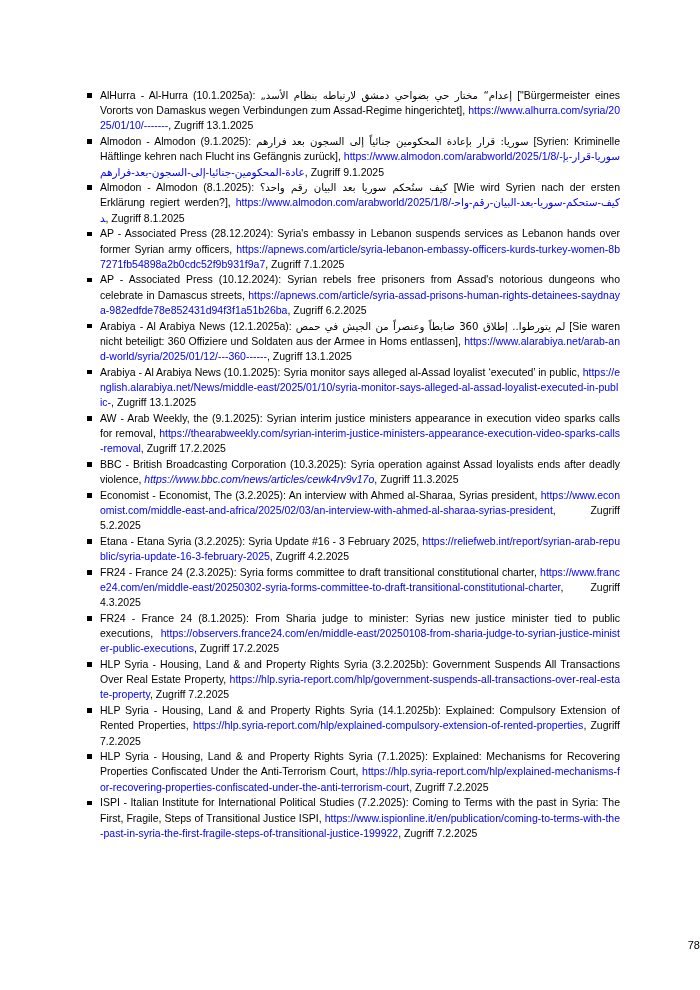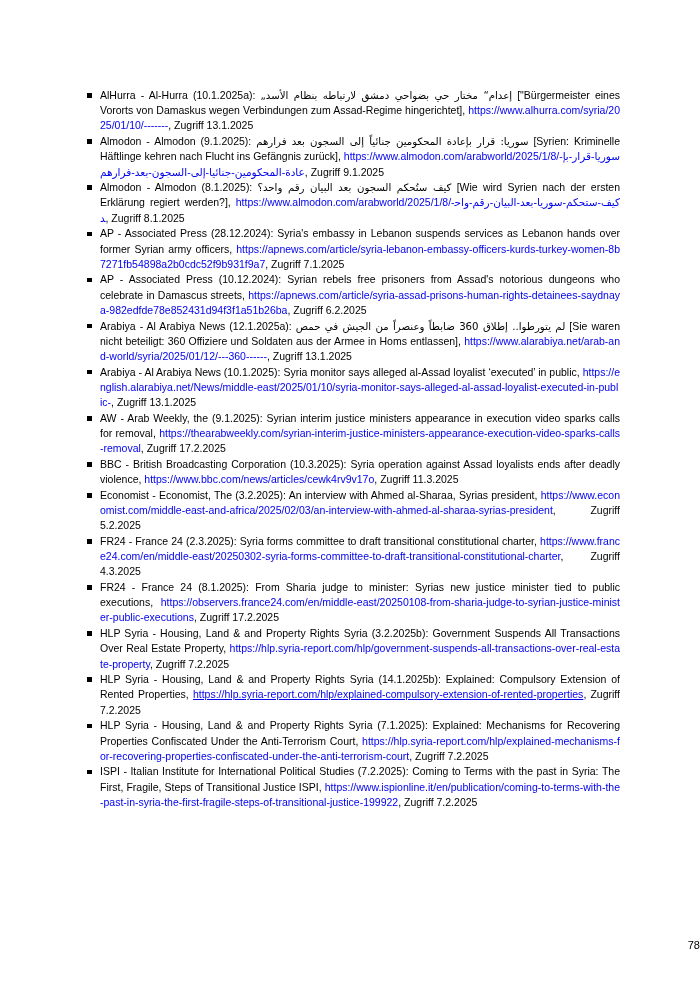--- a/index.html
+++ b/index.html
@@ -65,30 +65,31 @@
     line-height: 14px;
   }
 </style>
 </head>
 <body>
 
 <div class="page">
   <div class="reference-list">
       <div class="entry"><span class="bullet"></span><span class="entry-text">AlHurra - Al-Hurra (10.1.2025a): <span class="ar">„إعدام“ مختار حي بضواحي دمشق لارتباطه بنظام الأسد</span> ["Bürgermeister eines Vororts von Damaskus wegen Verbindungen zum Assad-Regime hingerichtet], <a class="url" href="#" style="color: rgb(0, 0, 238);">https://www.alhurra.com/syria/2025/01/10/-------</a>, Zugriff 13.1.2025</span></div>
       <div class="entry"><span class="bullet"></span><span class="entry-text">Almodon - Almodon (9.1.2025): <span class="ar">سوريا: قرار بإعادة المحكومين جنائياً إلى السجون بعد فرارهم</span> [Syrien: Kriminelle Häftlinge kehren nach Flucht ins Gefängnis zurück], <a class="url" href="#" style="color: rgb(0, 0, 238);">https://www.almodon.com/arabworld/2025/1/8/-سوريا-قرار-بإعادة-المحكومين-جنائيا-إلى-السجون-بعد-فرارهم</a>, Zugriff 9.1.2025</span></div>
-      <div class="entry"><span class="bullet"></span><span class="entry-text">Almodon - Almodon (8.1.2025): <span class="ar">كيف ستُحكم السجون بعد البيان رقم واحد؟</span> [Wie wird Syrien nach der ersten Erklärung regiert werden?], <a class="url" href="#" style="color: rgb(0, 0, 238);">https://www.almodon.com/arabworld/2025/1/8/-كيف-ستحكم-سوريا-بعد-البيان-رقم-واحد</a>, Zugriff 8.1.2025</span></div>
+      <div class="entry"><span class="bullet"></span><span class="entry-text">Almodon - Almodon (8.1.2025): <span class="ar">كيف ستُحكم سوريا بعد البيان رقم واحد؟</span> [Wie wird Syrien nach der ersten Erklärung regiert werden?], <a class="url" href="#" style="color: rgb(0, 0, 238);">https://www.almodon.com/arabworld/2025/1/8/-كيف-ستحكم-سوريا-بعد-البيان-رقم-واحد</a>, Zugriff 8.1.2025</span></div>
       <div class="entry"><span class="bullet"></span><span class="entry-text">AP - Associated Press (28.12.2024): Syria's embassy in Lebanon suspends services as Lebanon hands over former Syrian army officers, <a class="url" href="#" style="color: rgb(0, 0, 238);">https://apnews.com/article/syria-lebanon-embassy-officers-kurds-turkey-women-8b7271fb54898a2b0cdc52f9b931f9a7</a>, Zugriff 7.1.2025</span></div>
       <div class="entry"><span class="bullet"></span><span class="entry-text">AP - Associated Press (10.12.2024): Syrian rebels free prisoners from Assad's notorious dungeons who celebrate in Damascus streets, <a class="url" href="#" style="color: rgb(0, 0, 238);">https://apnews.com/article/syria-assad-prisons-human-rights-detainees-saydnaya-982edfde78e852431d94f3f1a51b26ba</a>, Zugriff 6.2.2025</span></div>
       <div class="entry"><span class="bullet"></span><span class="entry-text">Arabiya - Al Arabiya News (12.1.2025a): <span class="ar">لم يتورطوا.. إطلاق 360 ضابطاً وعنصراً من الجيش في حمص</span> [Sie waren nicht beteiligt: 360 Offiziere und Soldaten aus der Armee in Homs entlassen], <a class="url" href="#" style="color: rgb(0, 0, 238);">https://www.alarabiya.net/arab-and-world/syria/2025/01/12/---360------</a>, Zugriff 13.1.2025</span></div>
       <div class="entry"><span class="bullet"></span><span class="entry-text">Arabiya - Al Arabiya News (10.1.2025): Syria monitor says alleged al-Assad loyalist ‘executed’ in public, <a class="url" href="#" style="color: rgb(0, 0, 238);">https://english.alarabiya.net/News/middle-east/2025/01/10/syria-monitor-says-alleged-al-assad-loyalist-executed-in-public-</a>, Zugriff 13.1.2025</span></div>
       <div class="entry"><span class="bullet"></span><span class="entry-text">AW - Arab Weekly, the (9.1.2025): Syrian interim justice ministers appearance in execution video sparks calls for removal, <a class="url" href="#" style="color: rgb(0, 0, 238);">https://thearabweekly.com/syrian-interim-justice-ministers-appearance-execution-video-sparks-calls-removal</a>, Zugriff 17.2.2025</span></div>
-      <div class="entry"><span class="bullet"></span><span class="entry-text">BBC - British Broadcasting Corporation (10.3.2025): Syria operation against Assad loyalists ends after deadly violence, <a class="url" href="#" style="color: rgb(0, 0, 238);">https://www.bbc.com/news/articles/cewk4rv9v17o</a>, Zugriff 11.3.2025</span></div>
+      <div class="entry"><span class="bullet"></span><span class="entry-text">BBC - British Broadcasting Corporation (10.3.2025): Syria operation against Assad loyalists ends after deadly violence, <a class="url" href="#" style="color: rgb(0, 0, 238); font-style: italic;">https://www.bbc.com/news/articles/cewk4rv9v17o</a>, Zugriff 11.3.2025</span></div>
       <div class="entry"><span class="bullet"></span></div>
       <div class="entry"><span class="bullet"></span><span class="entry-text">Economist - Economist, The (3.2.2025): An interview with Ahmed al-Sharaa, Syrias president, <a class="url" href="#" style="color: rgb(0, 0, 238);">https://www.economist.com/middle-east-and-africa/2025/02/03/an-interview-with-ahmed-al-sharaa-syrias-president</a>, Zugriff 5.2.2025</span></div>
+      <div class="entry"><span class="bullet"></span><span class="entry-text">Etana - Etana Syria (3.2.2025): Syria Update #16 - 3 February 2025, <a class="url" href="#" style="color: rgb(0, 0, 238);">https://reliefweb.int/report/syrian-arab-republic/syria-update-16-3-february-2025</a>, Zugriff 4.2.2025</span></div>
       <div class="entry"><span class="bullet"></span><span class="entry-text">FR24 - France 24 (2.3.2025): Syria forms committee to draft transitional constitutional charter, <a class="url" href="#" style="color: rgb(0, 0, 238);">https://www.france24.com/en/middle-east/20250302-syria-forms-committee-to-draft-transitional-constitutional-charter</a>, Zugriff 4.3.2025</span></div>
       <div class="entry"><span class="bullet"></span><span class="entry-text">FR24 - France 24 (8.1.2025): From Sharia judge to minister: Syrias new justice minister tied to public executions, <a class="url" href="#" style="color: rgb(0, 0, 238);">https://observers.france24.com/en/middle-east/20250108-from-sharia-judge-to-syrian-justice-minister-public-executions</a>, Zugriff 17.2.2025</span></div>
       <div class="entry"><span class="bullet"></span><span class="entry-text">HLP Syria - Housing, Land &amp; and Property Rights Syria (3.2.2025b): Government Suspends All Transactions Over Real Estate Property, <a class="url" href="#" style="color: rgb(0, 0, 238);">https://hlp.syria-report.com/hlp/government-suspends-all-transactions-over-real-estate-property</a>, Zugriff 7.2.2025</span></div>
-      <div class="entry"><span class="bullet"></span><span class="entry-text">HLP Syria - Housing, Land &amp; and Property Rights Syria (14.1.2025b): Explained: Compulsory Extension of Rented Properties, <a class="url" href="#" style="color: rgb(0, 0, 238); text-decoration: underline;">https://hlp.syria-report.com/hlp/explained-compulsory-extension-of-rented-properties</a>, Zugriff 7.2.2025</span></div>
+      <div class="entry"><span class="bullet"></span><span class="entry-text">HLP Syria - Housing, Land &amp; and Property Rights Syria (14.1.2025b): Explained: Compulsory Extension of Rented Properties, <a class="url" href="#" style="color: rgb(0, 0, 238);">https://hlp.syria-report.com/hlp/explained-compulsory-extension-of-rented-properties</a>, Zugriff 7.2.2025</span></div>
       <div class="entry"><span class="bullet"></span><span class="entry-text">HLP Syria - Housing, Land &amp; and Property Rights Syria (7.1.2025): Explained: Mechanisms for Recovering Properties Confiscated Under the Anti-Terrorism Court, <a class="url" href="#" style="color: rgb(0, 0, 238);">https://hlp.syria-report.com/hlp/explained-mechanisms-for-recovering-properties-confiscated-under-the-anti-terrorism-court</a>, Zugriff 7.2.2025</span></div>
       <div class="entry"><span class="bullet"></span><span class="entry-text">ISPI - Italian Institute for International Political Studies (7.2.2025): Coming to Terms with the past in Syria: The First, Fragile, Steps of Transitional Justice ISPI, <a class="url" href="#" style="color: rgb(0, 0, 238);">https://www.ispionline.it/en/publication/coming-to-terms-with-the-past-in-syria-the-first-fragile-steps-of-transitional-justice-199922</a>, Zugriff 7.2.2025</span></div>
     </div>
   <div class="page-number">78</div>
 </div>
 
 </body></html>

